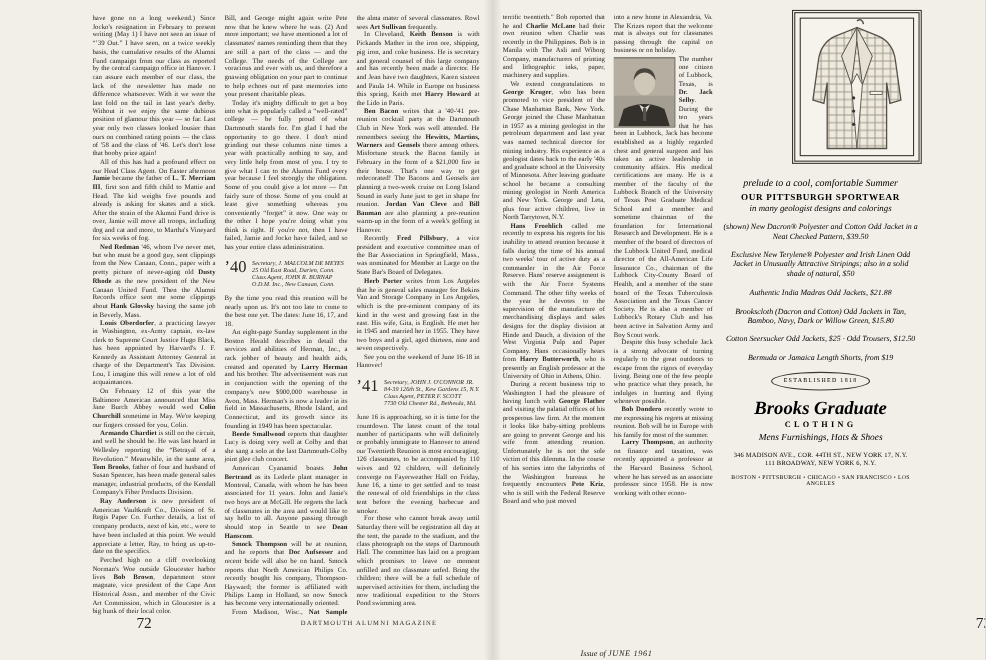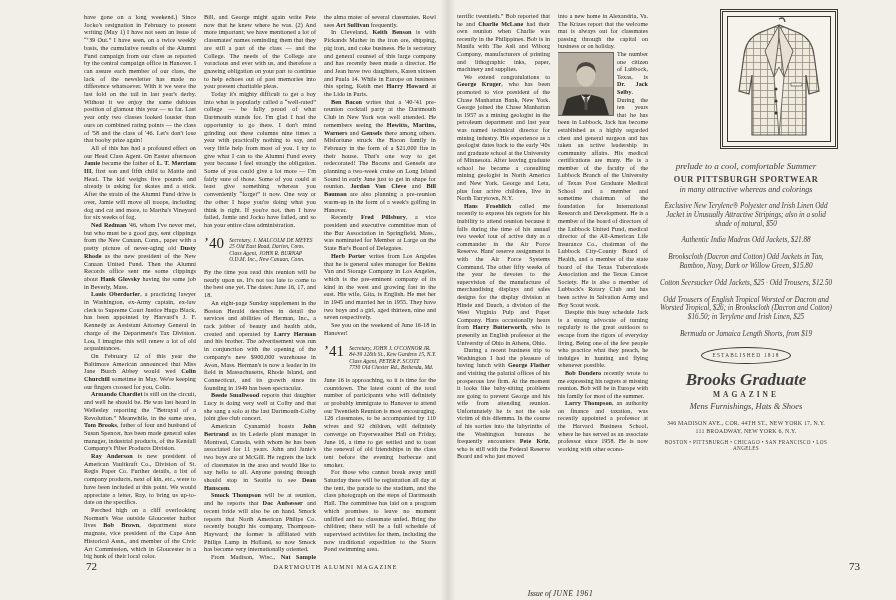--- a/index.html
+++ b/index.html
@@ -18,40 +18,40 @@
   .pg .para:first-child{text-indent:0;}
   .col > .para:first-child{text-indent:0;}
   .class-head{display:flex;gap:5px;margin:7px 0 5px;align-items:flex-start;}
   .class-year{font-weight:normal;font-size:15px;line-height:14px;}
   .class-officers{padding-top:1px;min-width:0;}
   .class-officers .line{font-style:italic;font-size:5.5px;line-height:6.6px;text-align:left;
                         white-space:nowrap;overflow:hidden;}
   .portrait{float:left;width:55px;height:62px;margin:2px 4px 2px 0;background:#9b958b;
             outline:1px solid #6b665e;overflow:hidden;}
   
-  .ad{position:absolute;left:652px;top:9px;width:188px;height:554px;text-align:center;color:#404040;}
+  .ad{position:absolute;left:652px;top:9px;width:188px;height:554px;text-align:center;color:#000000;}
   .ad-frame{width:118px;height:140px;margin:0 2px 12px auto;border:3px double #3a3631;
             background:#f6f3ec;box-sizing:border-box;padding:4px;}
   .ad-frame-inner{width:100%;height:100%;border:1px solid #3a3631;box-sizing:border-box;
                   display:flex;align-items:center;justify-content:center;overflow:hidden;}
   .ad-tagline{font-style:italic;font-size:9px;margin:2px 0 4px;}
   .ad-title{font-size:8.3px;font-weight:bold;letter-spacing:0.6px;margin:0 0 1px;}
   .ad-sub{font-style:italic;font-size:8px;margin-bottom:8px;}
   .ad-items{padding:0 5px;}
   .ad-items .para{text-indent:0;font-style:italic;font-size:7.2px;line-height:8.8px;
                   margin:0 0 8px;text-align:center;}
   .ad-badge{width:88px;height:15px;margin:4px auto 7px;border:1px solid #3a3631;border-radius:50%;
             font-size:5.4px;letter-spacing:1.2px;line-height:15px;}
   .ad-brand{font-style:italic;font-weight:bold;font-size:17px;line-height:18px;}
   .ad-clothing{font-weight:bold;font-size:7.5px;letter-spacing:3px;margin-top:1px;}
   .ad-furnish{font-style:italic;font-size:8.5px;margin-top:2px;font-family:Liberation Serif, serif;}
   .ad-addr{font-size:5.9px;letter-spacing:0.2px;line-height:7.8px;margin-top:9px;}
   .ad-cities{font-size:5.2px;letter-spacing:0.35px;margin-top:4px;}
   
-  .pagenum{position:absolute;top:560px;font-size:11px;}
+  .pagenum{position:absolute;top:560px;font-size:14px;margin-left:38px;}
   .pagenum-left{left:86px;}
   .pagenum-right{left:849px;}
   .footer-mag{position:absolute;top:564px;left:248px;width:175px;text-align:center;
               font-size:6px;letter-spacing:1.1px;}
   .footer-issue{position:absolute;top:562px;left:478px;width:165px;text-align:center;
                 font-size:7.5px;font-style:italic;margin-top:27px;}
   .footer-issue .caps{letter-spacing:0.6px;}
   b{font-weight:bold;}
 </style>
 </head>
@@ -167,32 +167,32 @@
           <path d="M45,60 L50,118 L55,60 L50,50 Z" fill="#f4f1e8" stroke="#55504a" stroke-width="0.8"></path>
           <circle cx="47" cy="72" r="1.5" fill="#3a362f"></circle>
           <circle cx="47" cy="84" r="1.5" fill="#3a362f"></circle>
           <circle cx="47" cy="96" r="1.5" fill="#3a362f"></circle>
           <rect x="62" y="66" width="11" height="3" fill="#f4f1e8" stroke="#55504a" stroke-width="0.7"></rect>
         </svg>
       </div>
     </div>
     <div class="ad-tagline">prelude to a cool, comfortable Summer</div>
     <div class="ad-title">OUR PITTSBURGH SPORTWEAR</div>
-    <div class="ad-sub">in many attractive whereas and colorings</div>
+    <div class="ad-sub">in many geologist designs and colorings</div>
     <div class="ad-items">
+        <p class="para">(shown) New Dacron® Polyester and Cotton Odd Jacket in a Neat Checked Pattern, $39.50</p>
         <p class="para">Exclusive New Terylene® Polyester and Irish Linen Odd Jacket in Unusually Attractive Stripings; also in a solid shade of natural, $50</p>
         <p class="para">Authentic India Madras Odd Jackets, $21.88</p>
         <p class="para">Brookscloth (Dacron and Cotton) Odd Jackets in Tan, Bamboo, Navy, Dark or Willow Green, $15.80</p>
         <p class="para">Cotton Seersucker Odd Jackets, $25 · Odd Trousers, $12.50</p>
-        <p class="para">Odd Trousers of English Tropical Worsted or Dacron and Worsted Tropical, $26; in Brookscloth (Dacron and Cotton) $16.50; in Terylene and Irish Linen, $25</p>
         <p class="para">Bermuda or Jamaica Length Shorts, from $19</p>
       </div>
     <div class="ad-badge">ESTABLISHED 1818</div>
     <div class="ad-brand">Brooks Graduate</div>
-    <div class="ad-clothing">MAGAZINE</div>
+    <div class="ad-clothing">CLOTHING</div>
     <div class="ad-furnish">Mens Furnishings, Hats &amp; Shoes</div>
     <div class="ad-addr">
       <div>346 MADISON AVE., COR. 44TH ST., NEW YORK 17, N.Y.</div>
       <div>111 BROADWAY, NEW YORK 6, N.Y.</div>
     </div>
     <div class="ad-cities">BOSTON • PITTSBURGH • CHICAGO • SAN FRANCISCO • LOS ANGELES</div>
   </div>
 
   <div class="pagenum pagenum-left">72</div>
   <div class="footer-mag">DARTMOUTH ALUMNI MAGAZINE</div>

